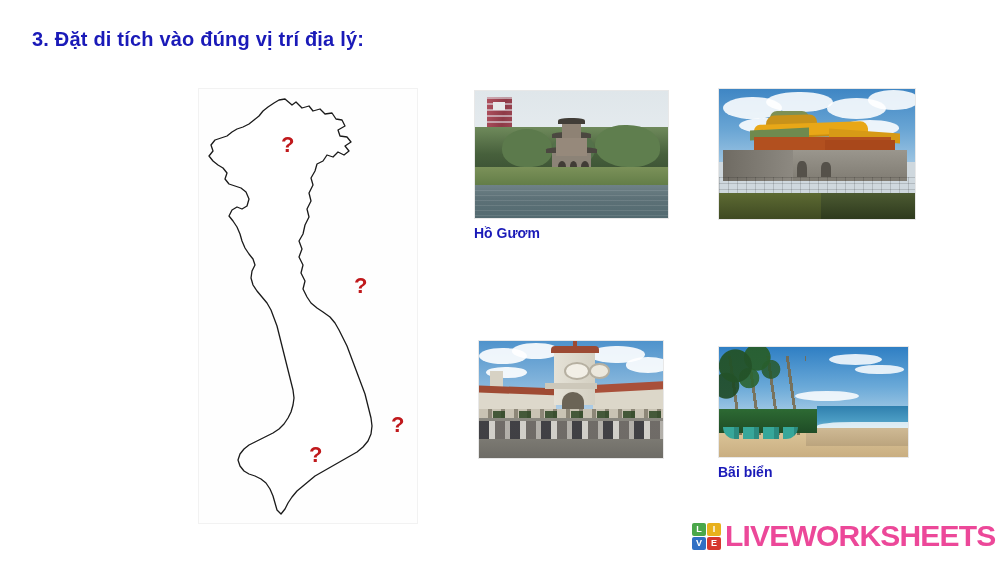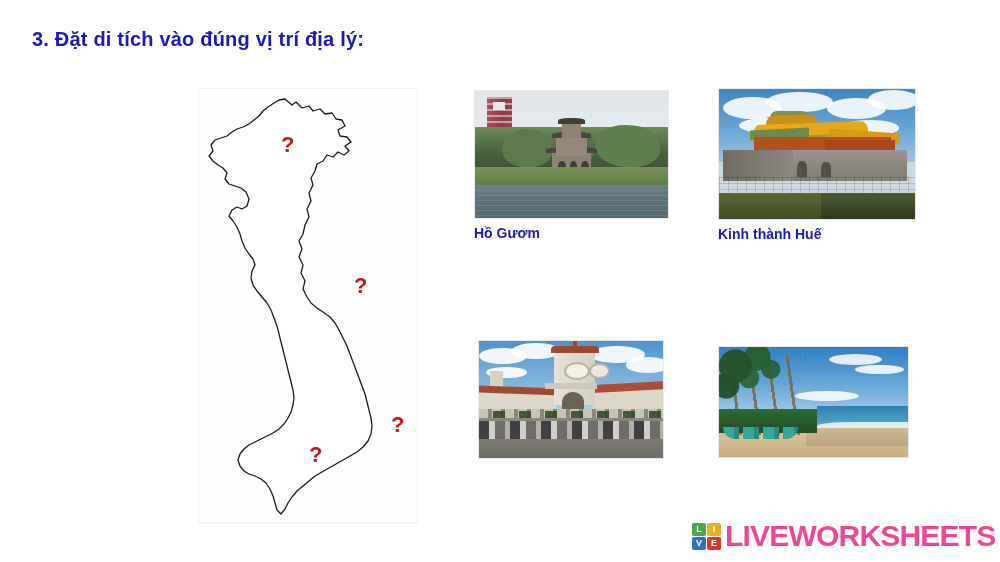--- a/index.html
+++ b/index.html
@@ -308,21 +308,20 @@
       <div class="s2-body2"></div>
       <div class="s2-wall"></div>
       <div class="s2-wall-shade"></div>
       <div class="s2-gate1"></div>
       <div class="s2-gate2"></div>
       <div class="s2-lower-wall"></div>
       <div class="s2-grass"></div>
       <div class="s2-moat"></div>
     </div>
   </div>
-  <div class="photo-caption">Kinh thành Huế</div>
 </div>
 
 <div class="photo-card" style="left:462px; top:340px;">
   <div class="photo-frame" style="width:184px; height:117px;">
     <div class="photo-scene">
       <div class="s3-sky"></div>
       <div class="s3-cloud s3-k1"></div>
       <div class="s3-cloud s3-k2"></div>
       <div class="s3-cloud s3-k3"></div>
       <div class="s3-cloud s3-k4"></div>
@@ -357,20 +356,21 @@
       <div class="s4-sea"></div>
       <div class="s4-surf"></div>
       <div class="s4-sand"></div>
       <div class="s4-wetsand"></div>
       <div class="s4-trunks"></div>
       <div class="s4-palmmass"></div>
       <div class="s4-shrub"></div>
       <div class="s4-boats"></div>
     </div>
   </div>
+  <div class="photo-caption">Bãi biển</div>
 </div>
 
 <div id="lw-logo">
   <div id="lw-tiles">
     <span class="lw-tile" style="background:#4aa74a;">L</span>
     <span class="lw-tile" style="background:#e8b11c;">I</span>
     <span class="lw-tile" style="background:#2f6fc4;">V</span>
     <span class="lw-tile" style="background:#d6372e;">E</span>
   </div>
   <span id="lw-wordmark">LIVEWORKSHEETS</span>

